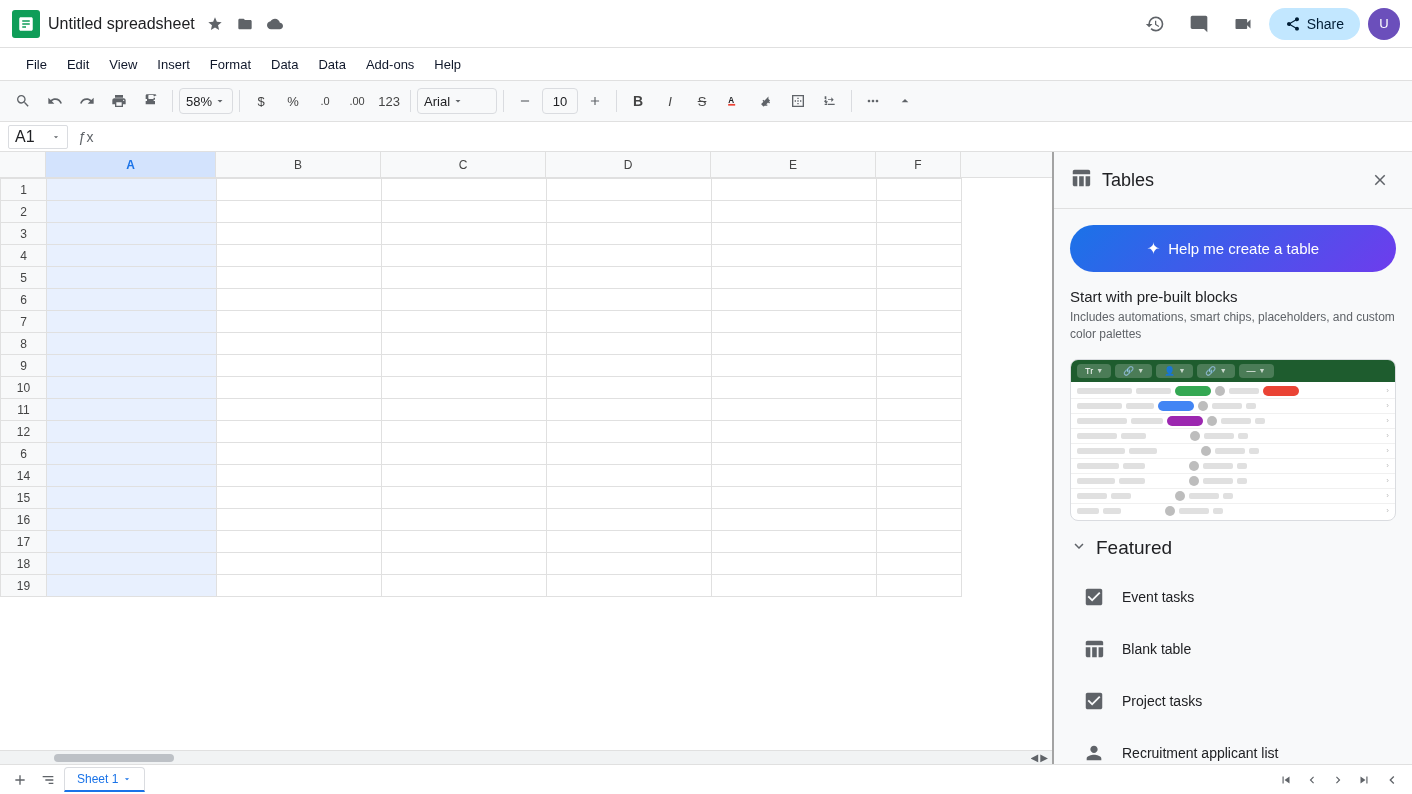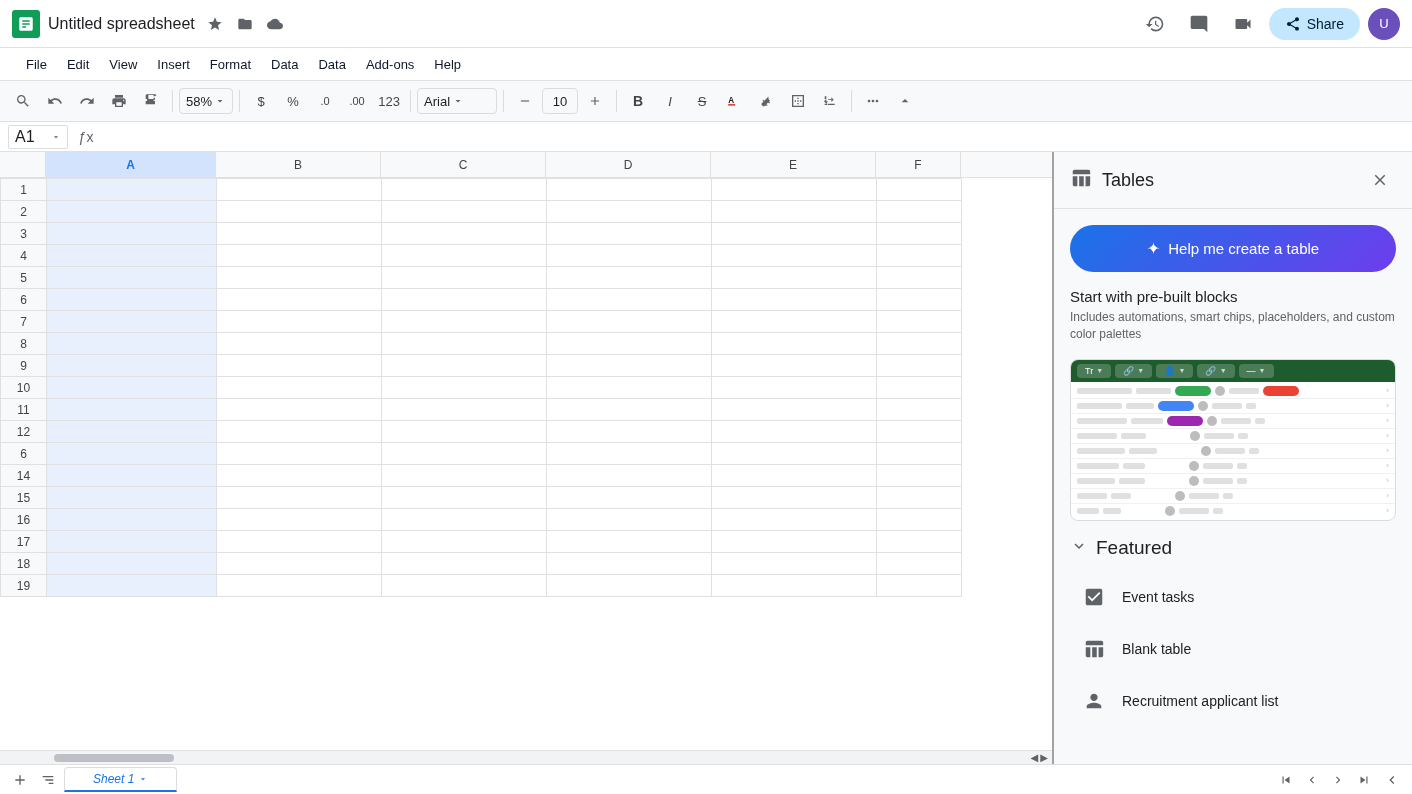--- a/index.html
+++ b/index.html
@@ -261,29 +261,28 @@
       color: #5f6368;
     }
     .sheet-menu-btn {
       width: 24px; height: 24px;
       display: flex; align-items: center; justify-content: center;
       border-radius: 50%; cursor: pointer;
       color: #5f6368;
     }
     .sheet-tab {
       display: flex; align-items: center; gap: 4px;
-      padding: 4px 28px;
+      padding: 4px 12px;
       font-size: 12px;
       border-radius: 4px 4px 0 0;
       cursor: pointer;
       border: 1px solid #dadce0;
       border-bottom: none;
       background: #fff;
       color: #202124;
-      font-style: italic;
     }
     .sheet-tab.active {
       background: #fff;
       border-bottom: 2px solid #1a73e8;
       color: #1a73e8;
       font-weight: 500;
     }
     .bottom-spacer { flex: 1; }
     .bottom-nav {
       display: flex; align-items: center; gap: 2px;
@@ -1003,20 +1002,28 @@
 
         <div class="featured-item">
           <div class="featured-item-icon">
             <svg width="22" height="22" viewBox="0 0 24 24" fill="#5f6368">
                 <path d="M10 10.02h5V21h-5zM17 21h3c1.1 0 2-.9 2-2v-9h-5v11zm3-18H5c-1.1 0-2 .9-2 2v3h19V5c0-1.1-.9-2-2-2zM3 19c0 1.1.9 2 2 2h3V10H3v9z"></path>
               </svg>
           </div>
           <span class="featured-item-label">Blank table</span>
         </div>
 
+        <div class="featured-item">
+          <div class="featured-item-icon">
+            <svg width="22" height="22" viewBox="0 0 24 24" fill="#5f6368">
+                <path d="M19 3H5c-1.1 0-2 .9-2 2v14c0 1.1.9 2 2 2h14c1.1 0 2-.9 2-2V5c0-1.1-.9-2-2-2zm-9 14l-5-5 1.41-1.41L10 14.17l7.59-7.59L19 8l-9 9z"></path>
+              </svg>
+          </div>
+          <span class="featured-item-label">Project tasks</span>
+        </div>
 
         <div class="featured-item">
           <div class="featured-item-icon">
             <svg width="22" height="22" viewBox="0 0 24 24" fill="#5f6368">
                 <path d="M12 12c2.21 0 4-1.79 4-4s-1.79-4-4-4-4 1.79-4 4 1.79 4 4 4zm0 2c-2.67 0-8 1.34-8 4v2h16v-2c0-2.66-5.33-4-8-4z"></path>
               </svg>
           </div>
           <span class="featured-item-label">Recruitment applicant list</span>
         </div>
       </div>

